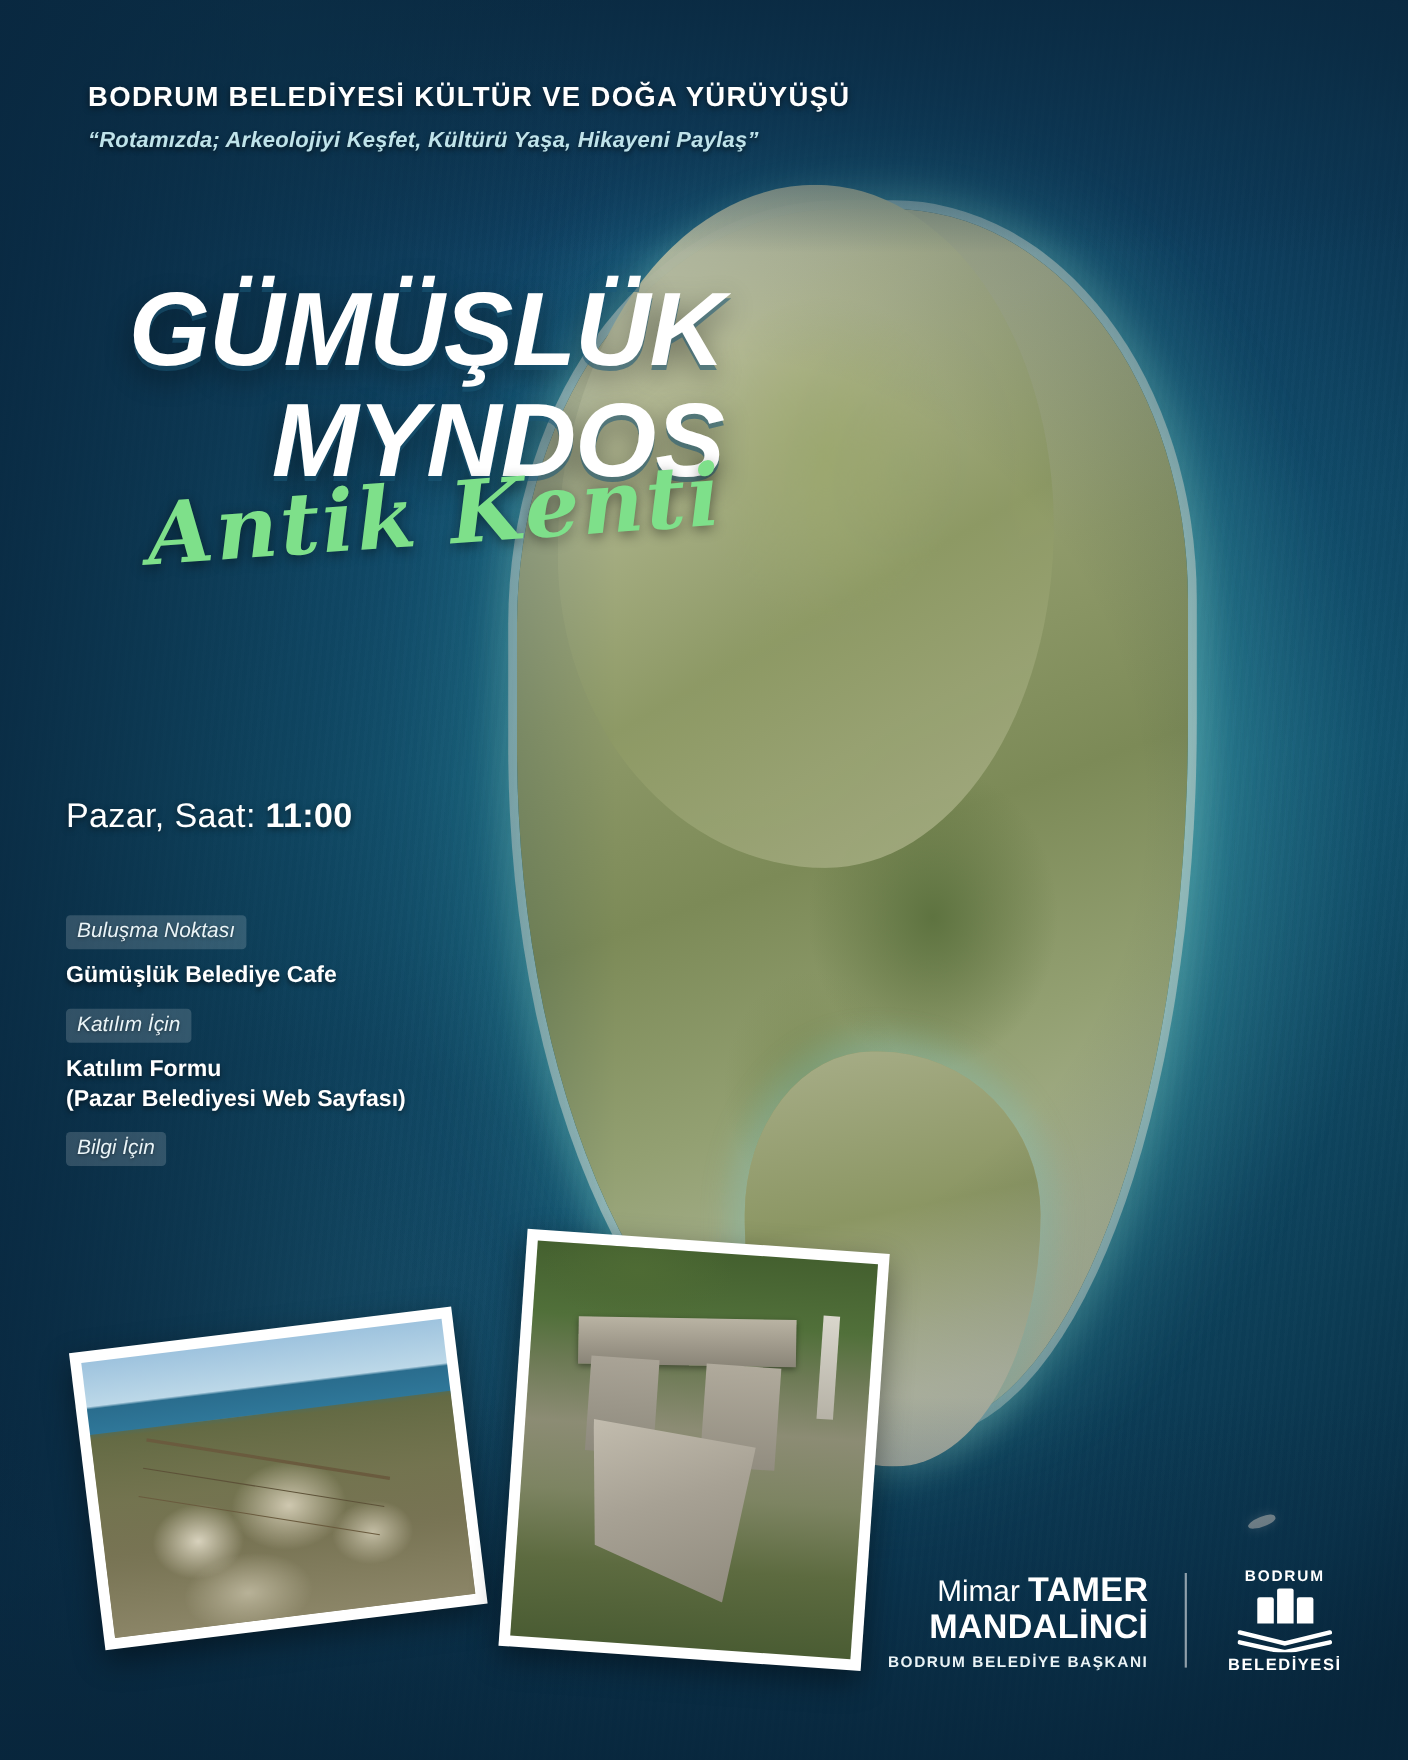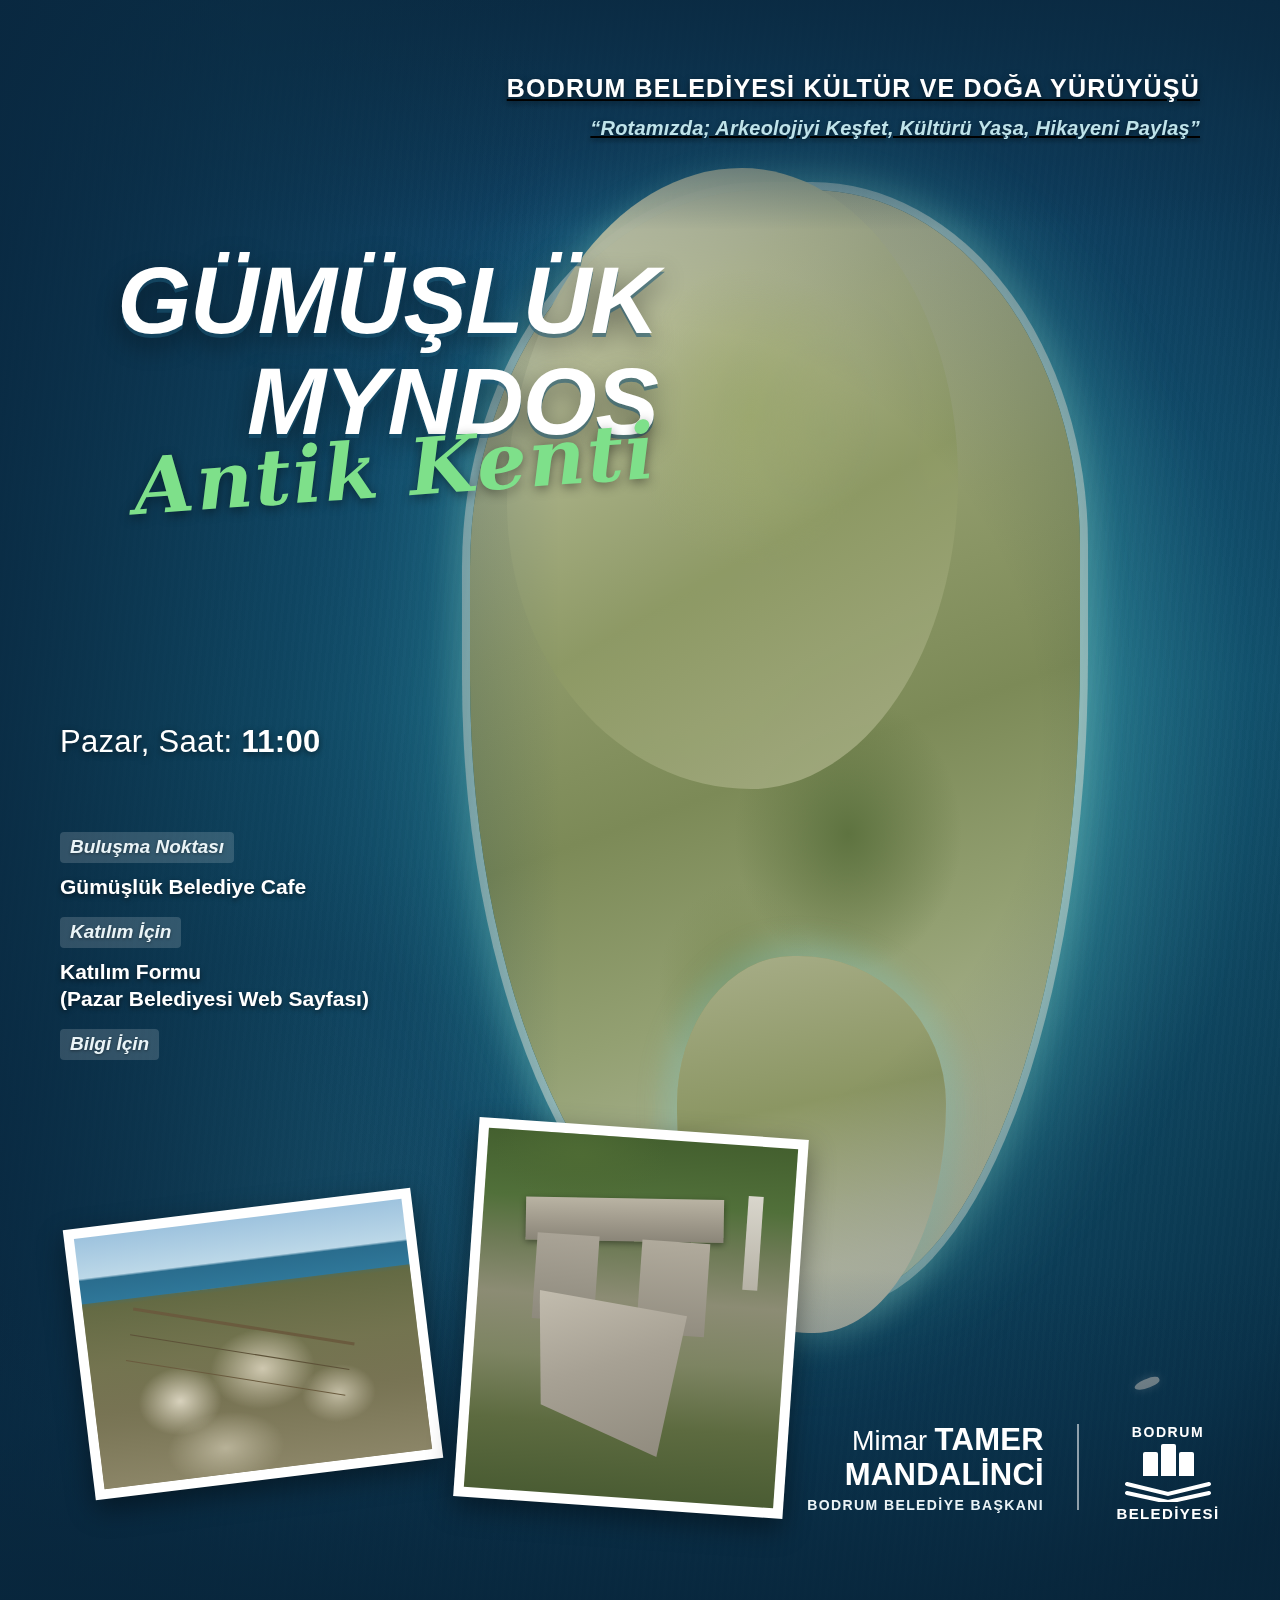--- a/index.html
+++ b/index.html
@@ -134,23 +134,22 @@
     width: 26px; height: 9px;
     background: #efeee6;
     border-radius: 50% 50% 40% 60%;
     transform: rotate(-22deg);
     box-shadow: 0 0 10px rgba(255,255,255,.35);
   }
 
   
   .header {
     position: absolute; left: 0; right: 0; top: 74px;
-    text-align: right;
+    text-align: left;
     padding: 0 80px;
-    text-decoration: underline;
   }
   .header h1 {
     font-size: 25px;
     font-weight: 700;
     letter-spacing: 1.2px;
     color: #ffffff;
     text-shadow: 0 2px 6px rgba(0,0,0,.55);
   }
   .header .slogan {
     margin-top: 14px;
@@ -221,21 +220,21 @@
   
   .info-block {
     position: absolute;
     left: 60px; top: 832px;
     width: 560px;
     color: #fff;
   }
   .info-label {
     display: inline-block;
     font-size: 19px;
-    font-weight: 700;
+    font-weight: 400;
     font-style: italic;
     color: #eaf4f7;
     background: rgba(255,255,255,0.16);
     border-radius: 4px;
     padding: 4px 10px 5px 10px;
     margin-bottom: 10px;
     text-shadow: 0 1px 3px rgba(0,0,0,.4);
     text-align: right;
   }
   .info-value {
@@ -328,21 +327,21 @@
     right: 10%; top: 14%;
     width: 5%; height: 26%;
     background: linear-gradient(180deg, #d9d6cc 0%, #b6b2a6 100%);
   }
 
   
   .footer {
     position: absolute;
     right: 56px; bottom: 78px;
     display: flex;
-    align-items: flex-start;
+    align-items: center;
     gap: 33px;
   }
   .mayor {
     text-align: right;
     color: #fff;
     line-height: 1.05;
   }
   .mayor .l1 {
     font-size: 27px;
     font-weight: 400;

